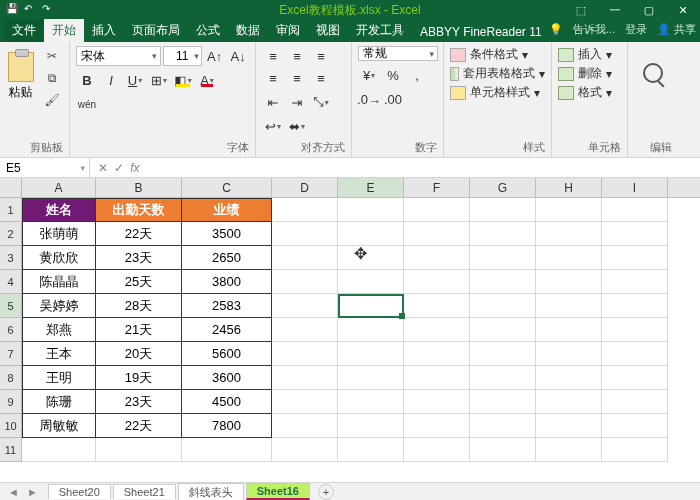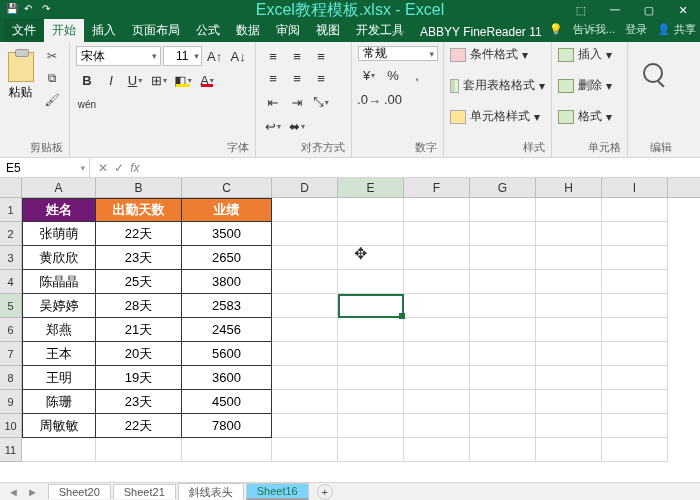--- a/index.html
+++ b/index.html
@@ -1,19 +1,19 @@
 <!DOCTYPE html>
 <html><head>
 <meta charset="utf-8">
 <style>
 * { margin: 0; padding: 0; box-sizing: border-box; font-family: "Microsoft YaHei", sans-serif; }
 body { background: #fff; width: 700px; height: 500px; overflow: hidden; font-size: 12px; }
 
 .titlebar { background: #0e6235; color: #fff; height: 20px; display: flex; align-items: center; justify-content: center; position: relative; }
-.titlebar .title { font-size: 16px; color: #5eead4; }
+.titlebar .title { font-size: 12px; color: #84cc16; }
 .titlebar .win-controls { position: absolute; right: 0; display: flex; gap: 0; }
 .titlebar .win-btn { width: 34px; height: 20px; display: flex; align-items: center; justify-content: center; color: #fff; font-size: 11px; }
 .titlebar .left-icons { position: absolute; left: 6px; display: flex; gap: 4px; align-items: center; }
 .titlebar .small-icon { width: 14px; height: 14px; color: #fff; font-size: 10px; }
 
 .tabs { background: #0e6235; height: 22px; display: flex; align-items: flex-end; color: #fff; padding: 0 4px; position: relative; }
 .tab { padding: 3px 8px; font-size: 12px; color: #fff; cursor: pointer; white-space: nowrap; }
 .tab.active { background: #f1f1f1; color: #217346; }
 .tab.file { background: #0c5a30; }
 .tabs .right-area { position: absolute; right: 4px; top: 2px; display: flex; gap: 10px; align-items: center; color: #c9e6d4; font-size: 11px; }
@@ -40,21 +40,21 @@
 .btn-icon.split::after { content: "▾"; font-size: 8px; margin-left: 1px; color: #666; }
 .font-color-a { position: relative; }
 .font-color-a .bar { position: absolute; bottom: 2px; left: 4px; width: 12px; height: 3px; background: #d02; }
 .fill-bar { position: absolute; bottom: 2px; left: 3px; width: 14px; height: 3px; background: #ffe000; }
 
 .align-grid { display: grid; grid-template-columns: repeat(3, 22px); grid-template-rows: repeat(2, 20px); gap: 2px; }
 
 .num-fmt { width: 80px; height: 15px; border: 1px solid #c0c0c0; background: #fff; display: flex; align-items: center; padding: 0 4px; position: relative; }
 .num-fmt::after { content: "▾"; position: absolute; right: 3px; font-size: 9px; color: #666; }
 
-.styles-list { display: flex; flex-direction: column; gap: 14px; }
+.styles-list { display: flex; flex-direction: column; gap: 2px; }
 .style-item { display: flex; align-items: center; gap: 4px; font-size: 12px; color: #333; white-space: nowrap; }
 .style-item .ico { width: 16px; height: 14px; border: 1px solid #aaa; }
 .ico.cf { background: linear-gradient(#f7cfd1,#f7cfd1); }
 .ico.tf { background: linear-gradient(90deg,#c7e0b4 50%,#e2efda 50%); }
 .ico.cs { background: #ffe699; }
 
 .cell-list .style-item .ico { background: #d6e9c8; border: 1px solid #8aa072; }
 
 .edit-btn { width: 32px; height: 54px; border: 1px solid transparent; display: flex; flex-direction: column; align-items: center; justify-content: center; gap: 2px; }
 .magnifier { width: 20px; height: 20px; border: 2px solid #555; border-radius: 50%; position: relative; }
@@ -82,21 +82,21 @@
 .cell { border-right: 1px solid #d9d9d9; border-bottom: 1px solid #d9d9d9; display: flex; align-items: center; justify-content: center; font-size: 13px; color: #000; background: #fff; }
 
 .selection { position: absolute; border: 2px solid #217346; pointer-events: none; }
 .selection::after { content: ""; position: absolute; right: -3px; bottom: -3px; width: 6px; height: 6px; background: #217346; }
 
 .cursor { position: absolute; left: 354px; top: 66px; font-size: 16px; color: #333; pointer-events: none; }
 
 .sheet-tabs { height: 18px; background: #f1f1f1; border-top: 1px solid #d4d4d4; display: flex; align-items: center; font-size: 11px; color: #555; }
 .sheet-tabs .nav { display: flex; gap: 8px; padding: 0 8px; color: #888; }
 .st { padding: 1px 10px; border: 1px solid #ccc; border-bottom: none; background: #fff; margin-left: 2px; }
-.st.active { color: #217346; border-bottom: 2px solid #a3a3a3; background: #7dd3fc; font-weight: 400; }
+.st.active { color: #217346; border-bottom: 2px solid #be185d; background: #bef264; font-weight: 700; }
 .add-sheet { margin-left: 8px; width: 16px; height: 16px; border: 1px solid #ccc; border-radius: 50%; display: flex; align-items: center; justify-content: center; }
 </style>
 </head>
 <body>
 
 <div class="titlebar">
   <div class="left-icons">
     <span class="small-icon">💾</span>
     <span class="small-icon">↶</span>
     <span class="small-icon">↷</span>

